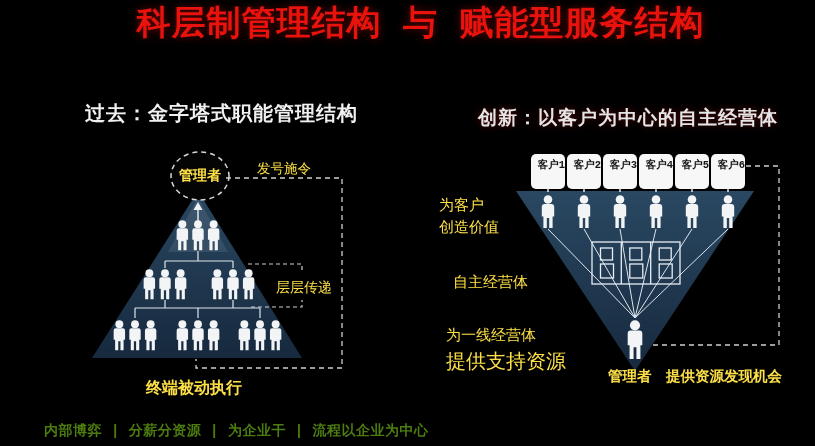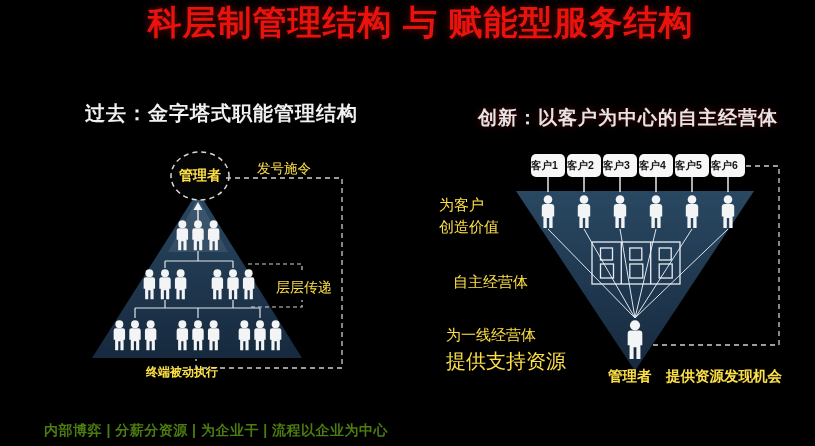--- a/index.html
+++ b/index.html
@@ -1,45 +1,45 @@
 <!DOCTYPE html>
 <html><head>
 <meta charset="utf-8">
 <style>
   html,body{margin:0;padding:0;background:#000;}
   .canvas{
     position:relative;width:815px;height:446px;background:#000;overflow:hidden;
-    font-family:Liberation Sans, sans-serif;
+    font-family:Liberation Mono, monospace;
   }
   .abs{position:absolute;white-space:nowrap;}
   .title{
     left:0;top:16;width:100%;box-sizing:border-box;padding-left:26px;
     text-align:center;font-size:34px;font-weight:bold;letter-spacing:1px;
     color:#ea120c;text-shadow:0 0 9px rgba(230,20,10,.45);
   }
   .sec-left{left:85px;top:100px;font-size:20px;font-weight:bold;color:#f1f1f1;letter-spacing:1px;}
   .sec-right{left:478px;top:105px;font-size:19px;font-weight:bold;color:#e5e5e5;letter-spacing:1px;
     text-shadow:0 0 7px rgba(220,20,15,.4);}
   .lbl{color:#fde047;}
   .mgr-left{left:170px;top:167px;width:60px;text-align:center;font-size:14px;font-weight:bold;}
   .fahao{left:257px;top:160px;font-size:13.5px;text-align:right;}
   .cengceng{left:276px;top:279px;font-size:14px;}
-  .zhongduan{left:146px;top:364px;font-size:12px;font-weight:bold;}
+  .zhongduan{left:146px;top:378px;font-size:16px;font-weight:bold;}
   .lfooter{left:44px;top:422px;font-size:14px;font-weight:bold;color:#4d7c0f;letter-spacing:.5px;}
   .rfooter{left:449px;top:421px;font-size:14px;font-weight:bold;color:#b31212;letter-spacing:.5px;}
   .v1{left:439px;top:196px;font-size:15px;}
   .v2{left:439px;top:218px;font-size:15px;}
   .unit{left:453px;top:273px;font-size:15px;}
   .s1{left:446px;top:326px;font-size:15px;}
   .s2{left:446px;top:348px;font-size:20px;}
   .mgr2{left:608px;top:367px;font-size:14.5px;font-weight:bold;}
   .tigong{left:666px;top:367px;font-size:14.5px;font-weight:bold;}
   .cust{
-    position:absolute;top:154px;width:34px;height:23px;line-height:23px;border-radius:5px;
-    background:#f7f7f7;color:#141414;font-size:10.5px;font-weight:bold;text-align:left;
+    position:absolute;top:154px;width:34px;height:35px;line-height:23px;border-radius:5px;
+    background:#f7f7f7;color:#141414;font-size:10.5px;font-weight:bold;text-align:right;
   }
   svg{position:absolute;left:0;top:0;}
 </style>
 </head>
 <body>
 
 <div class="canvas">
 
   <svg width="815" height="446" viewBox="0 0 815 446">
     <defs>

